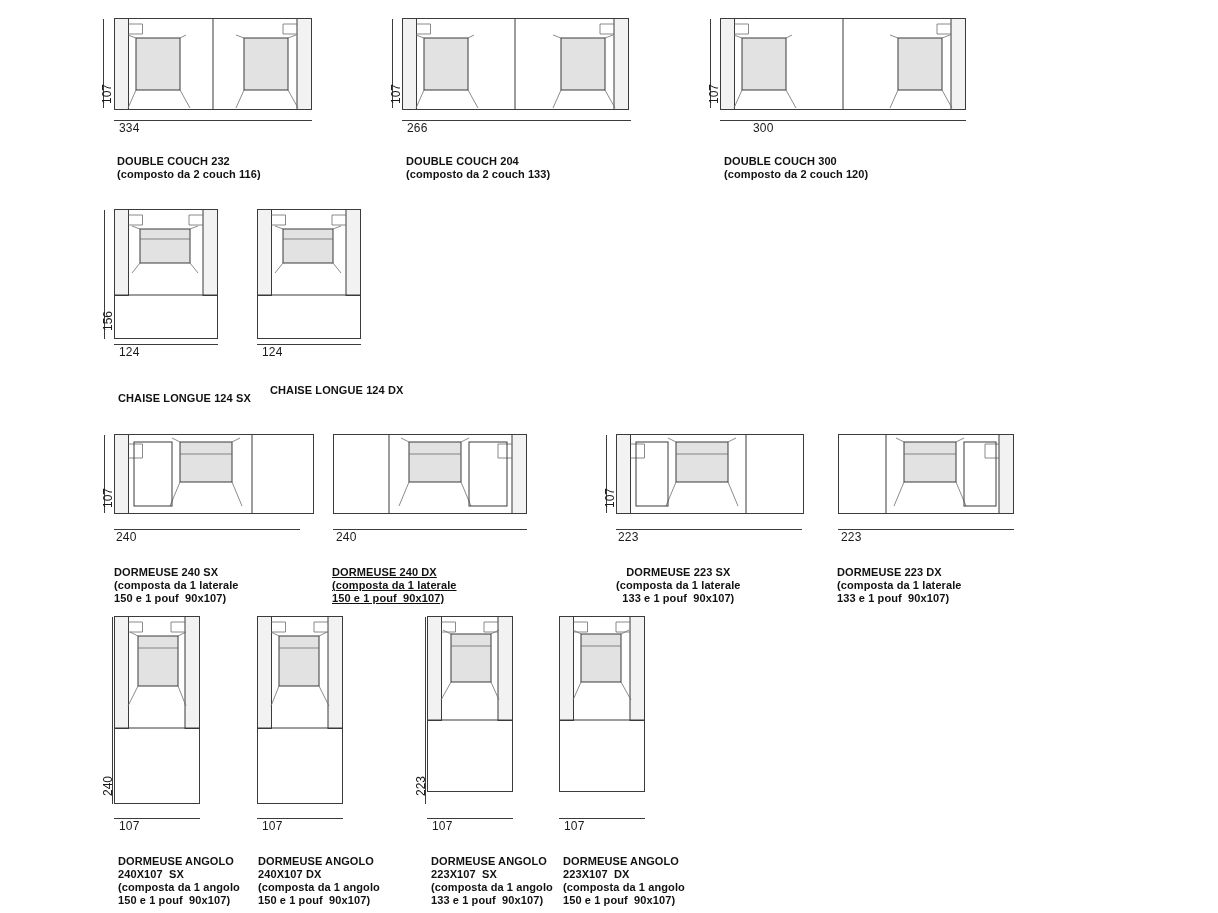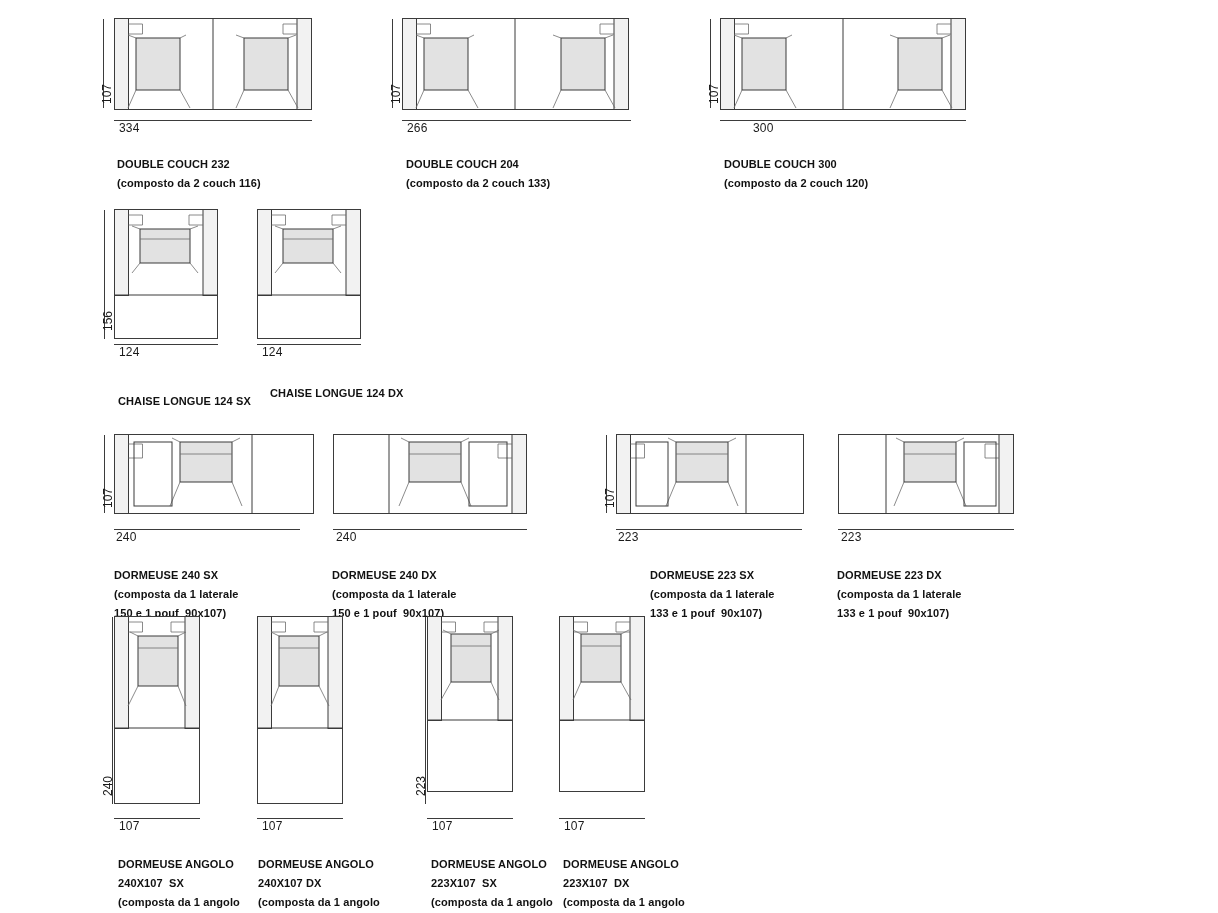--- a/index.html
+++ b/index.html
@@ -48,21 +48,21 @@
     color: #1a1a1a;
     transform: rotate(-90deg);
     transform-origin: left top;
     white-space: nowrap;
   }
   
   .caption {
     position: absolute;
     font-size: 11px;
     font-weight: bold;
-    line-height: 19px;
+    line-height: 13px;
     color: #111111;
     white-space: pre;
     letter-spacing: .1px;
   }
   svg { display: block; overflow: visible; }
   .ln { fill: none; stroke: #3b3b3b; stroke-width: 1; }
   .ln-thin { fill: none; stroke: #6d6d6d; stroke-width: .8; }
   .fill-lt { fill: #f2f2f2; stroke: #3b3b3b; stroke-width: 1; }
   .fill-md { fill: #e2e2e2; stroke: #3b3b3b; stroke-width: 1; }
   .fill-wh { fill: #ffffff; stroke: #3b3b3b; stroke-width: 1; }
@@ -208,42 +208,42 @@
       <line class="ln" x1="56" y1="0.5" x2="56" y2="79.5"></line>
       <rect class="fill-md" x="76" y="8" width="52" height="40"></rect>
       <path class="ln-thin" d="M76 8 l-8 -4 M128 8 l8 -4"></path>
       <path class="ln-thin" d="M76 48 l-10 24 M128 48 l10 24"></path>
       <path class="ln-thin" d="M76 20 h52"></path>
       <rect class="ln" x="136" y="8" width="38" height="64" fill="#f7f7f7"></rect>
     </svg>
   </div>
   <div class="dim-h" style="left:333px;top:529px;width:194px;"></div>
   <div class="dim-h-label" style="left:336px;top:530px;">240</div>
-  <div class="caption" style="left:332px;top:566px;">DORMEUSE 240 DX
+  <div class="caption" style="left:332px;top:566px;text-decoration:underline;">DORMEUSE 240 DX
 (composta da 1 laterale
 150 e 1 pouf  90x107)</div>
 
   <div class="item" style="left:616px;top:434px;">
     <svg width="188" height="80" viewBox="0 0 188 80">
       <rect class="fill-wh" x="0.5" y="0.5" width="187" height="79"></rect>
       <rect class="fill-lt" x="0.5" y="0.5" width="14" height="79"></rect>
       <path class="ln-thin" d="M14.5 10 h14 v14 h-14"></path>
       <line class="ln" x1="130" y1="0.5" x2="130" y2="79.5"></line>
       <rect class="fill-md" x="60" y="8" width="52" height="40"></rect>
       <path class="ln-thin" d="M60 8 l-8 -4 M112 8 l8 -4"></path>
       <path class="ln-thin" d="M60 48 l-10 24 M112 48 l10 24"></path>
       <path class="ln-thin" d="M60 20 h52"></path>
       <rect class="ln" x="20" y="8" width="32" height="64" fill="#f7f7f7"></rect>
     </svg>
   </div>
   <div class="dim-v" style="left:606px;top:435px;height:78px;"></div>
   <div class="dim-v-label" style="left:603px;top:508px;">107</div>
   <div class="dim-h" style="left:616px;top:529px;width:186px;"></div>
   <div class="dim-h-label" style="left:618px;top:530px;">223</div>
-  <div class="caption" style="left:650px;top:566px;">DORMEUSE 223 SX
+  <div class="caption" style="left:616px;top:566px;text-align:center;">DORMEUSE 223 SX
 (composta da 1 laterale
 133 e 1 pouf  90x107)</div>
 
   <div class="item" style="left:838px;top:434px;">
     <svg width="176" height="80" viewBox="0 0 176 80">
       <rect class="fill-wh" x="0.5" y="0.5" width="175" height="79"></rect>
       <rect class="fill-lt" x="161" y="0.5" width="14.5" height="79"></rect>
       <path class="ln-thin" d="M161 10 h-14 v14 h14"></path>
       <line class="ln" x1="48" y1="0.5" x2="48" y2="79.5"></line>
       <rect class="fill-md" x="66" y="8" width="52" height="40"></rect>

